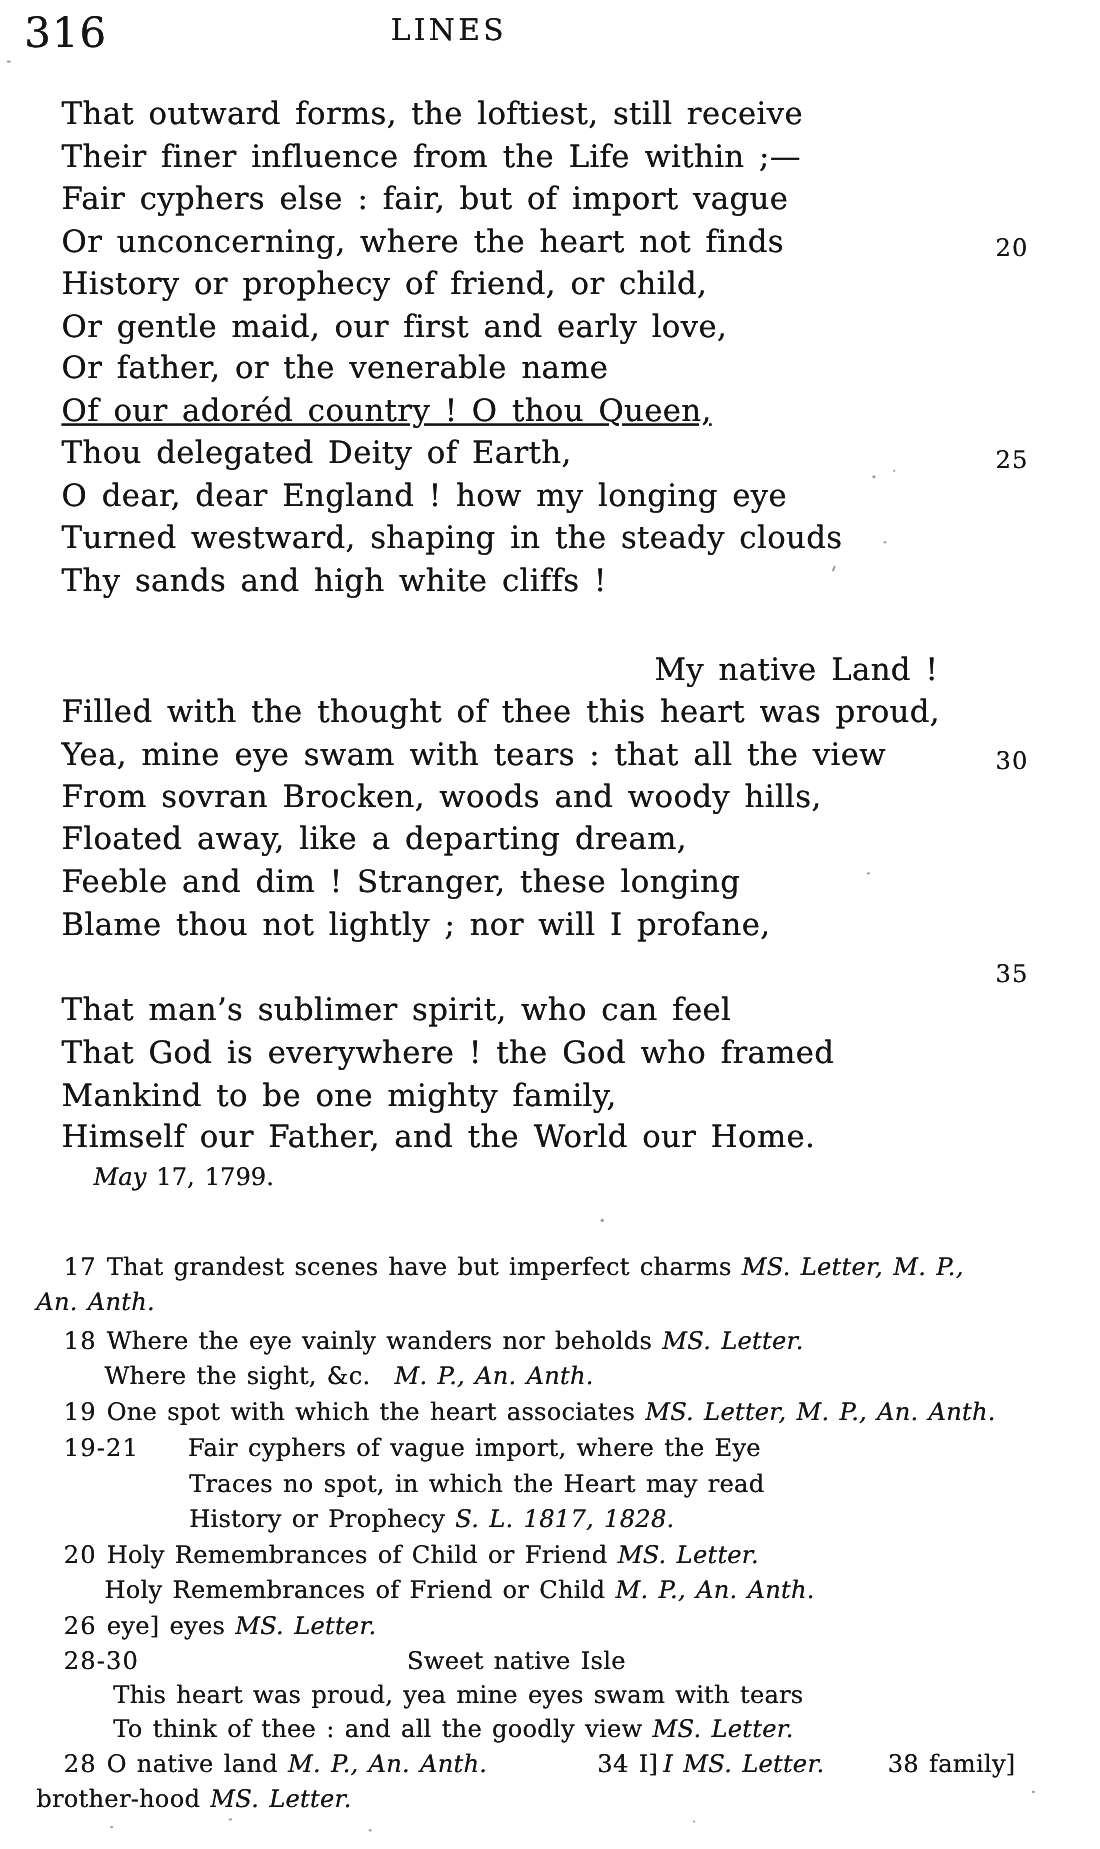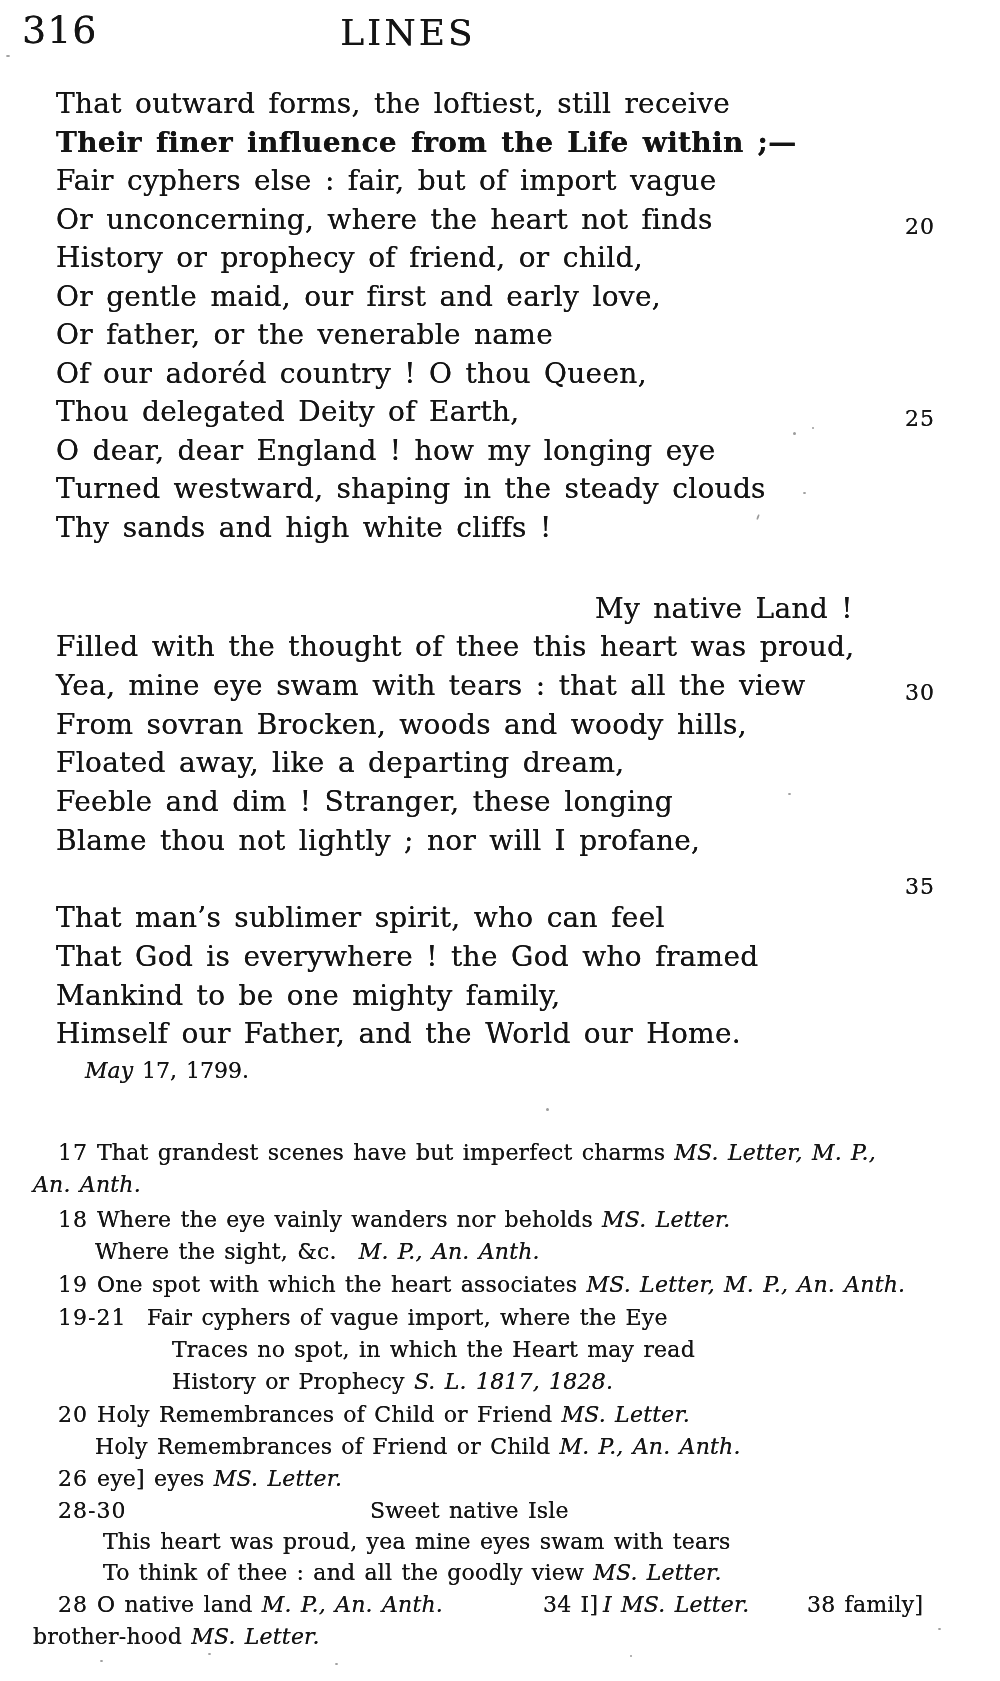--- a/index.html
+++ b/index.html
@@ -13,21 +13,21 @@
     margin:0 auto;
     text-shadow:0 0 0.5px rgba(0,0,0,0.85);
   }
   
   .folio{
     position:absolute;left:22px;top:8px;
     font-size:38px;letter-spacing:1px;
   }
   .running-title{
     position:absolute;left:0;top:12px;width:816px;
-    text-align:center;font-size:36px;letter-spacing:3px;
+    text-align:center;font-size:27px;letter-spacing:3px;
   }
   
   #poem{position:absolute;left:56px;top:0;width:920px;}
   .pline{
     position:absolute;left:0;width:920px;
     font-size:28px;line-height:38px;
     word-spacing:4px;letter-spacing:0.3px;
     white-space:nowrap;
   }
   .pheading{left:539px;}
@@ -56,27 +56,27 @@
 </head>
 <body>
 
 <div class="page">
 
   <div class="folio">316</div>
   <div class="running-title">LINES</div>
 
   <div id="poem">
       <div class="pline" style="top: 85px;"><span>That outward forms, the loftiest, still receive</span></div>
-      <div class="pline" style="top: 123.5px; font-weight: bold;"><span>Their finer influence from the Life within ;—</span></div>
+      <div class="pline" style="top: 123.5px;"><span>Their finer influence from the Life within ;—</span></div>
       <div class="pline" style="top: 162px;"><span>Fair cyphers else : fair, but of import vague</span></div>
       <div class="pline" style="top: 200.5px;"><span>Or unconcerning, where the heart not finds</span><span class="lineno">20</span></div>
       <div class="pline" style="top: 239px;"><span>History or prophecy of friend, or child,</span></div>
       <div class="pline" style="top: 277.5px;"><span>Or gentle maid, our first and early love,</span></div>
       <div class="pline" style="top: 316px;"><span>Or father, or the venerable name</span></div>
-      <div class="pline" style="top: 354.5px;"><span>Of our adoréd country !  O thou Queen,</span></div>
+      <div class="pline" style="top: 354.5px; text-decoration: underline;"><span>Of our adoréd country !  O thou Queen,</span></div>
       <div class="pline" style="top: 393px;"><span>Thou delegated Deity of Earth,</span><span class="lineno">25</span></div>
       <div class="pline" style="top: 431.5px;"><span>O dear, dear England ! how my longing eye</span></div>
       <div class="pline" style="top: 470px;"><span>Turned westward, shaping in the steady clouds</span></div>
       <div class="pline" style="top: 508.5px;"><span>Thy sands and high white cliffs !</span></div>
       <div class="pline pheading" style="top: 590px;"><span>My native Land !</span></div>
       <div class="pline" style="top: 628.3px;"><span>Filled with the thought of thee this heart was proud,</span></div>
       <div class="pline" style="top: 667px;"><span>Yea, mine eye swam with tears : that all the view</span><span class="lineno">30</span></div>
       <div class="pline" style="top: 705.7px;"><span>From sovran Brocken, woods and woody hills,</span></div>
       <div class="pline" style="top: 744.4px;"><span>Floated away, like a departing dream,</span></div>
       <div class="pline" style="top: 783.1px;"><span>Feeble and dim !  Stranger, these longing</span></div>
@@ -91,21 +91,21 @@
   <div id="date-line">
     <span class="it">May</span><span> 17, 1799.</span>
   </div>
 
   <div id="footnotes">
       <div class="fnline" style="top: 1138px; padding-left: 25px;"><span class="fnref">17</span><span>That grandest scenes have but imperfect charms </span><span class="it">MS. Letter, M. P.,</span></div>
       <div class="fnline" style="top: 1170px; padding-left: 0px;"><span class="it">An. Anth.</span></div>
       <div class="fnline" style="top: 1205px; padding-left: 25px;"><span class="fnref">18</span><span>Where the eye vainly wanders nor beholds </span><span class="it">MS. Letter.</span></div>
       <div class="fnline" style="top: 1237px; padding-left: 62px;"><span>Where the sight, &amp;c.</span><span class="it" style="margin-left: 22px;">M. P., An. Anth.</span></div>
       <div class="fnline" style="top: 1270px; padding-left: 25px;"><span class="fnref">19</span><span>One spot with which the heart associates </span><span class="it">MS. Letter, M. P., An. Anth.</span></div>
-      <div class="fnline" style="top: 1303px; padding-left: 25px;"><span class="fnref">19-21</span><span style="position: absolute; left: 114px; text-align: right;">Fair cyphers of vague import, where the Eye</span></div>
+      <div class="fnline" style="top: 1303px; padding-left: 25px;"><span class="fnref">19-21</span><span style="position: absolute; left: 138px; text-align: right;">Fair cyphers of vague import, where the Eye</span></div>
       <div class="fnline" style="top: 1335px; padding-left: 139px;"><span>Traces no spot, in which the Heart may read</span></div>
       <div class="fnline" style="top: 1367px; padding-left: 139px;"><span>History or Prophecy </span><span class="it">S. L. 1817, 1828.</span></div>
       <div class="fnline" style="top: 1400px; padding-left: 25px;"><span class="fnref">20</span><span>Holy Remembrances of Child or Friend </span><span class="it">MS. Letter.</span></div>
       <div class="fnline" style="top: 1432px; padding-left: 62px;"><span>Holy Remembrances of Friend or Child </span><span class="it">M. P., An. Anth.</span></div>
       <div class="fnline" style="top: 1464px; padding-left: 25px;"><span class="fnref">26</span><span>eye] eyes </span><span class="it">MS. Letter.</span></div>
       <div class="fnline" style="top: 1496px; padding-left: 25px;"><span class="fnref">28-30</span><span style="position: absolute; left: 337px;">Sweet native Isle</span></div>
       <div class="fnline" style="top: 1527px; padding-left: 70px;"><span>This heart was proud, yea mine eyes swam with tears</span></div>
       <div class="fnline" style="top: 1558px; padding-left: 70px;"><span>To think of thee : and all the goodly view </span><span class="it">MS. Letter.</span></div>
       <div class="fnline" style="top: 1590px; padding-left: 25px;"><span class="fnref">28</span><span>O native land </span><span class="it">M. P., An. Anth.</span><span style="position: absolute; left: 510px;">34 I] </span><span class="it" style="position: absolute; left: 570px; font-style: italic;">I MS. Letter.</span><span style="position: absolute; left: 774px;">38 family]</span></div>
       <div class="fnline" style="top: 1622px; padding-left: 0px;"><span>brother-hood </span><span class="it">MS. Letter.</span></div>

